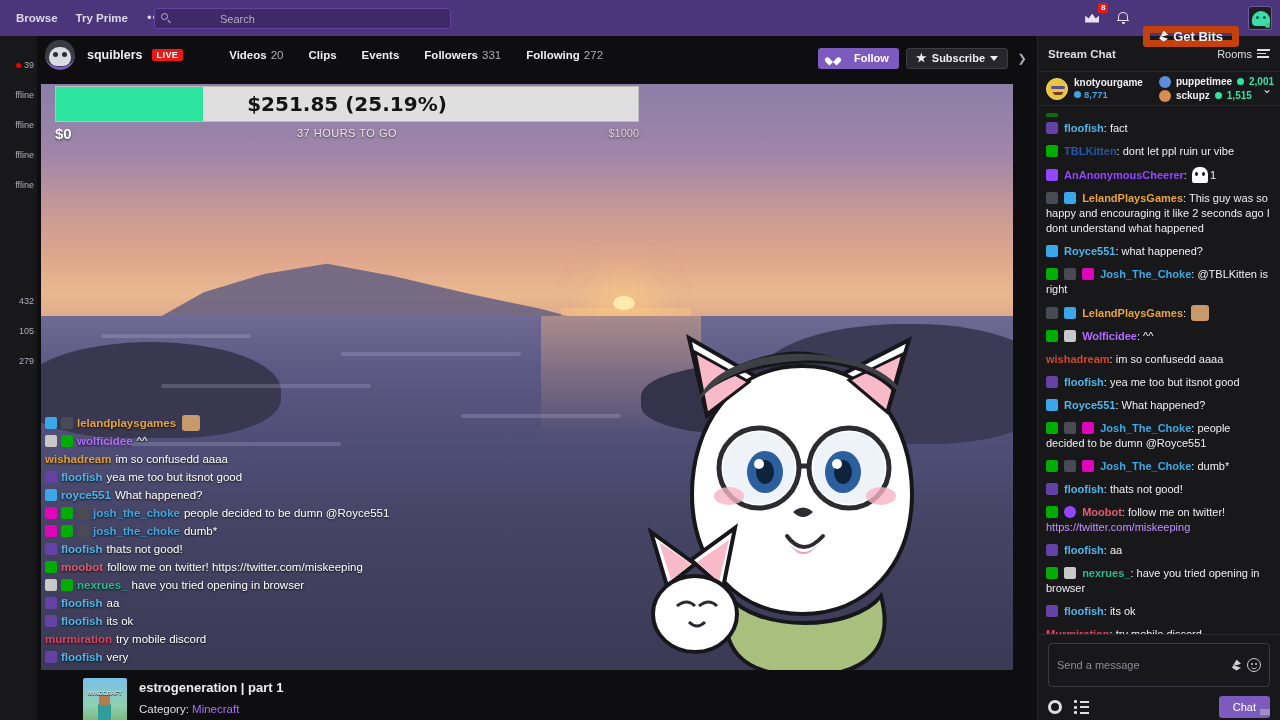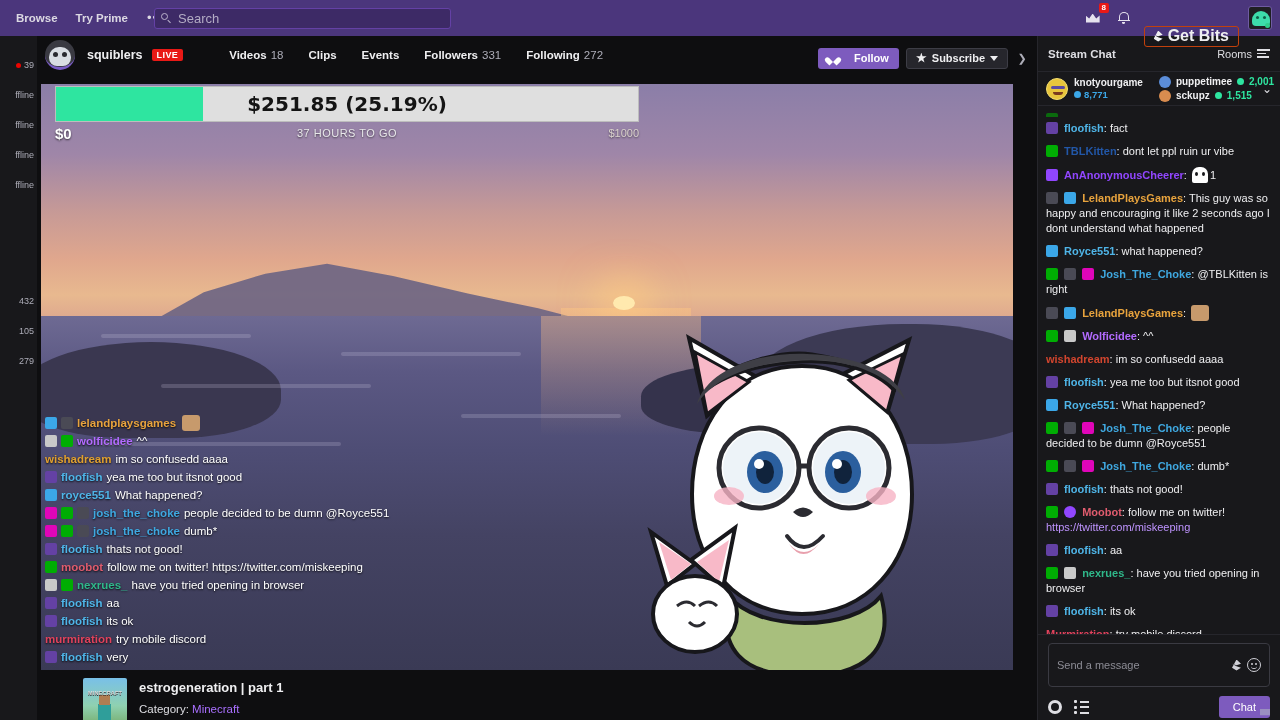--- a/index.html
+++ b/index.html
@@ -33,21 +33,21 @@
   .search-ico i {
     position: absolute; width: 7px; height: 7px; border: 1.4px solid #bbb3cc;
     border-radius: 50%; left: 0; top: 0;
   }
   .search-ico b {
     position: absolute; width: 4px; height: 1.4px; background: #bbb3cc;
     transform: rotate(45deg); left: 6px; top: 8px;
   }
   .search-input {
     background: transparent; border: 0; outline: none; color: #cfc9da;
-    font-size: 13px; font-family: inherit; width: 100%;
+    font-size: 11px; font-family: inherit; width: 100%; margin-left: 42px;
   }
   .search-input::placeholder { color: #b3acc4; }
   .nav-right {
     position: absolute; right: 8px; top: 0; height: 36px;
     display: flex; align-items: center; gap: 9px;
   }
   .ico-btn { position: relative; width: 22px; height: 22px; display: flex; align-items: center; justify-content: center; }
   .crown {
     width: 14px; height: 9px; position: relative; background: #e6e2ee;
     clip-path: polygon(0% 100%,0% 22%,25% 55%,50% 0%,75% 55%,100% 22%,100% 100%);
@@ -60,22 +60,22 @@
   .bell { width: 12px; height: 13px; position: relative; }
   .bell i {
     position: absolute; left: 1px; top: 0; width: 10px; height: 9px;
     border: 1.5px solid #e6e2ee; border-bottom: 0;
     border-radius: 5px 5px 0 0; background: transparent;
   }
   .bell b { position: absolute; left: 0; top: 8px; width: 12px; height: 1.5px; background: #e6e2ee; }
   .bell s { position: absolute; left: 4.5px; top: 10px; width: 3px; height: 2px; background: #e6e2ee; border-radius: 0 0 2px 2px; }
   .bits-btn {
     display: flex; align-items: center; gap: 5px; height: 21px; padding: 0 9px;
-    border: 1px solid #c2410c; border-radius: 3px; background: transparent;
-    color: #efeff1; font-size: 16px; font-weight: 600; cursor: pointer;
+    border: 7px solid #c2410c; border-radius: 3px; background: transparent;
+    color: #efeff1; font-size: 13px; font-weight: 600; cursor: pointer;
     font-family: inherit;
     margin-top: 36px;
   }
   .bit-diamond {
     width: 9px; height: 11px; background: #efeff1;
     clip-path: polygon(50% 0%, 100% 38%, 50% 52%, 0% 38%, 50% 62%, 100% 76%, 50% 100%, 0% 76%);
   }
   .avatar-top {
     width: 24px; height: 24px; border-radius: 3px; background: #1f1f23;
     border: 1px solid #6f5ba3; position: relative; overflow: hidden;
@@ -475,21 +475,21 @@
   <div class="main">
 
     <div class="chan-head">
       <div class="chan-av">
           <span class="face"></span>
         </div>
       <div class="chan-name">squiblers</div>
       <div class="live-badge">LIVE</div>
       <div class="chan-nav">
         <div class="chan-nav-item">
-          <span>Videos</span><span class="cnt">18</span>
+          <span>Videos</span><span class="cnt">20</span>
         </div>
         <div class="chan-nav-item">
           <span>Clips</span>
         </div>
         <div class="chan-nav-item">
           <span>Events</span>
         </div>
         <div class="chan-nav-item">
           <span>Followers</span><span class="cnt">331</span>
         </div>

